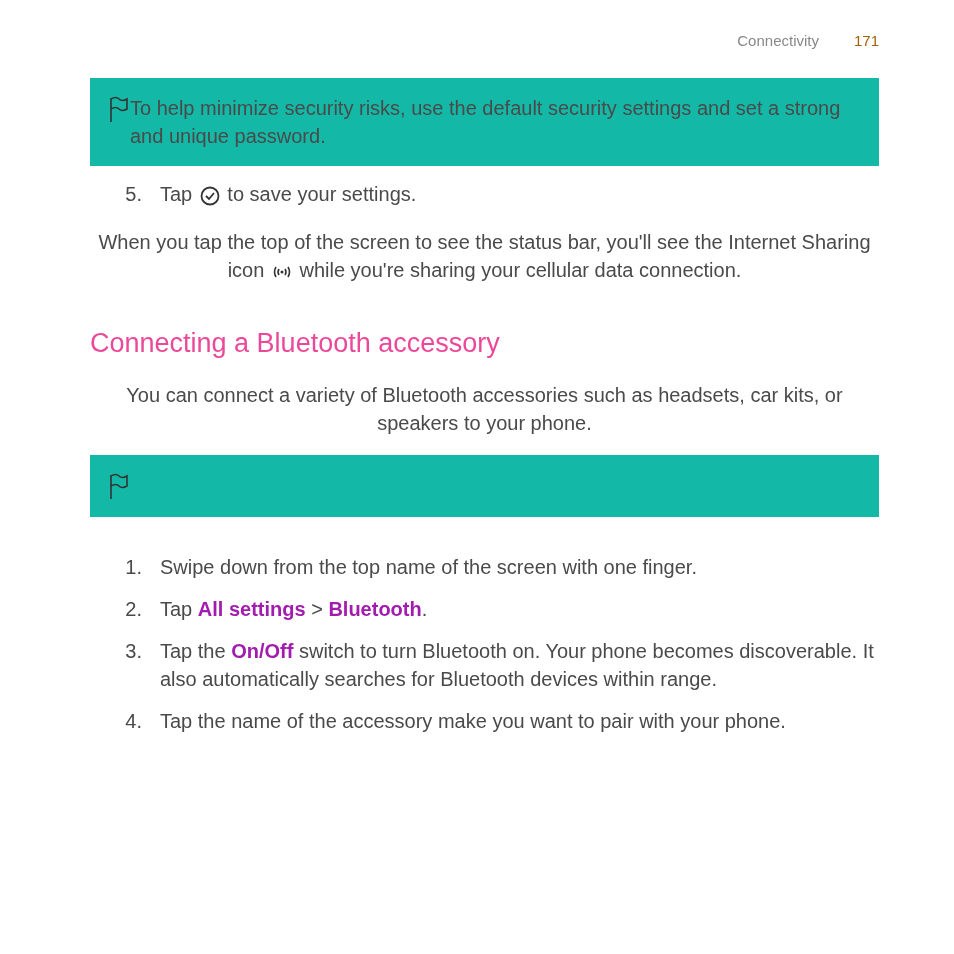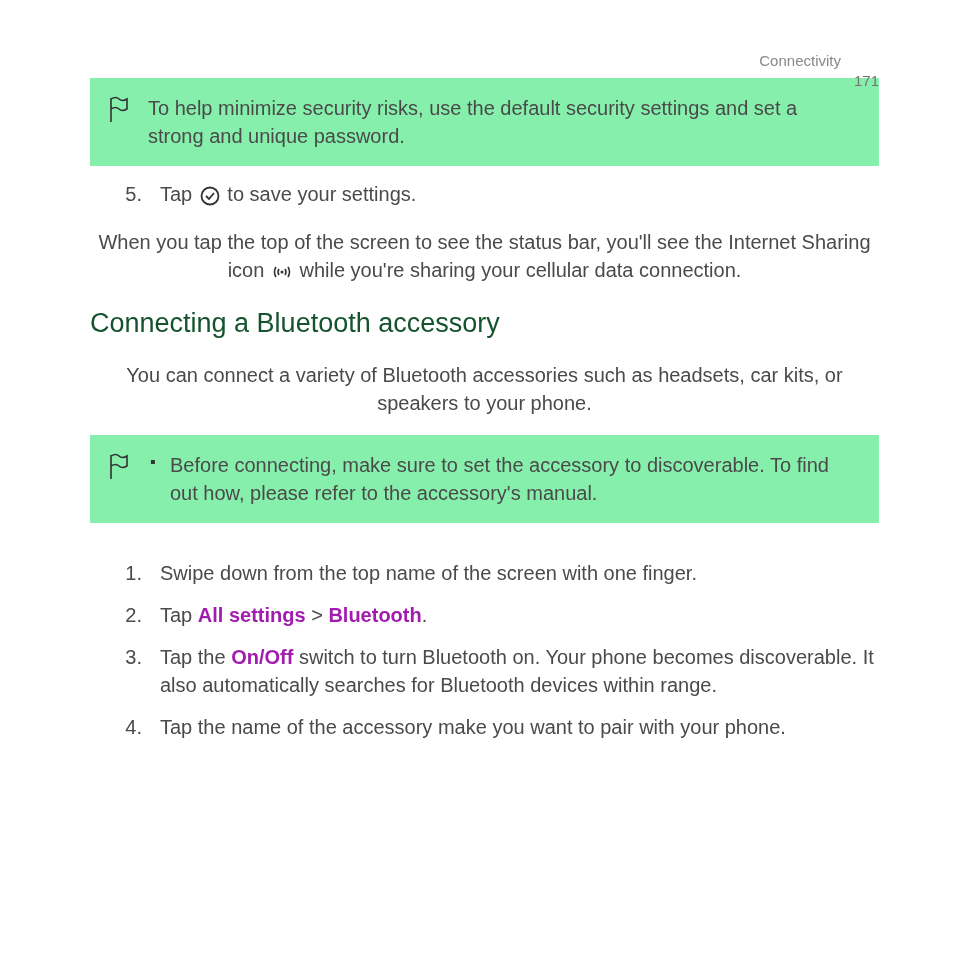--- a/index.html
+++ b/index.html
@@ -18,33 +18,31 @@
       padding: 40px 75px 40px 90px;
       position: relative;
     }
     .header {
       position: absolute;
       top: 30px;
       right: 75px;
       font-size: 15px;
       color: #888;
       display: flex;
-      gap: 13px;
+      gap: 35px;
       align-items: center;
     }
     .page-num {
-      color: #737373;
-      margin-top: 40px;
+      color: #a16207;
     }
     .callout {
-      background: #86efac;
+      background: #14b8a6;
       display: flex;
       padding: 16px 24px 16px 18px;
       margin: 8px 0;
-      gap: 18px;
     }
     .flag-icon {
       flex-shrink: 0;
       width: 22px;
       height: 28px;
       margin-top: 2px;
     }
     .callout-content {
       flex: 1;
     }
@@ -78,24 +76,24 @@
       text-align: right;
     }
     .step-content {
       flex: 1;
     }
     .body-para {
       margin: 18px 8px;
       text-align: center;
     }
     .section-heading {
-      color: #14532d;
+      color: #ec4899;
       font-size: 27px;
       font-weight: normal;
-      margin: 20px 0 18px 0;
+      margin: 40px 0 18px 0;
     }
     .inline-icon {
       display: inline-block;
       vertical-align: middle;
       margin: 0 2px;
     }
     .check-circle-svg {
       width: 20px;
       height: 20px;
       display: inline-block;
@@ -150,21 +148,20 @@
 <h2 class="section-heading">Connecting a Bluetooth accessory</h2>
 
 <p class="body-para">You can connect a variety of Bluetooth accessories such as headsets, car kits, or speakers to your phone.</p>
 
 <div class="callout">
   <svg class="flag-icon" viewBox="0 0 22 28">
     <path d="M3 2 L3 26 M3 3 Q8 0 11 3 Q14 6 19 3 L19 13 Q14 16 11 13 Q8 10 3 13 Z" fill="none" stroke="#333" stroke-width="1.6"></path>
   </svg>
   <div class="callout-content">
     <ul>
-      <li>Before connecting, make sure to set the accessory to discoverable. To find out how, please refer to the accessory's manual.</li>
     </ul>
   </div>
 </div>
 
 <div style="height:14px"></div>
 
 <div class="ordered-step">
   <div class="step-num">1.</div>
   <div class="step-content">Swipe down from the top name of the screen with one finger.</div>
 </div>

